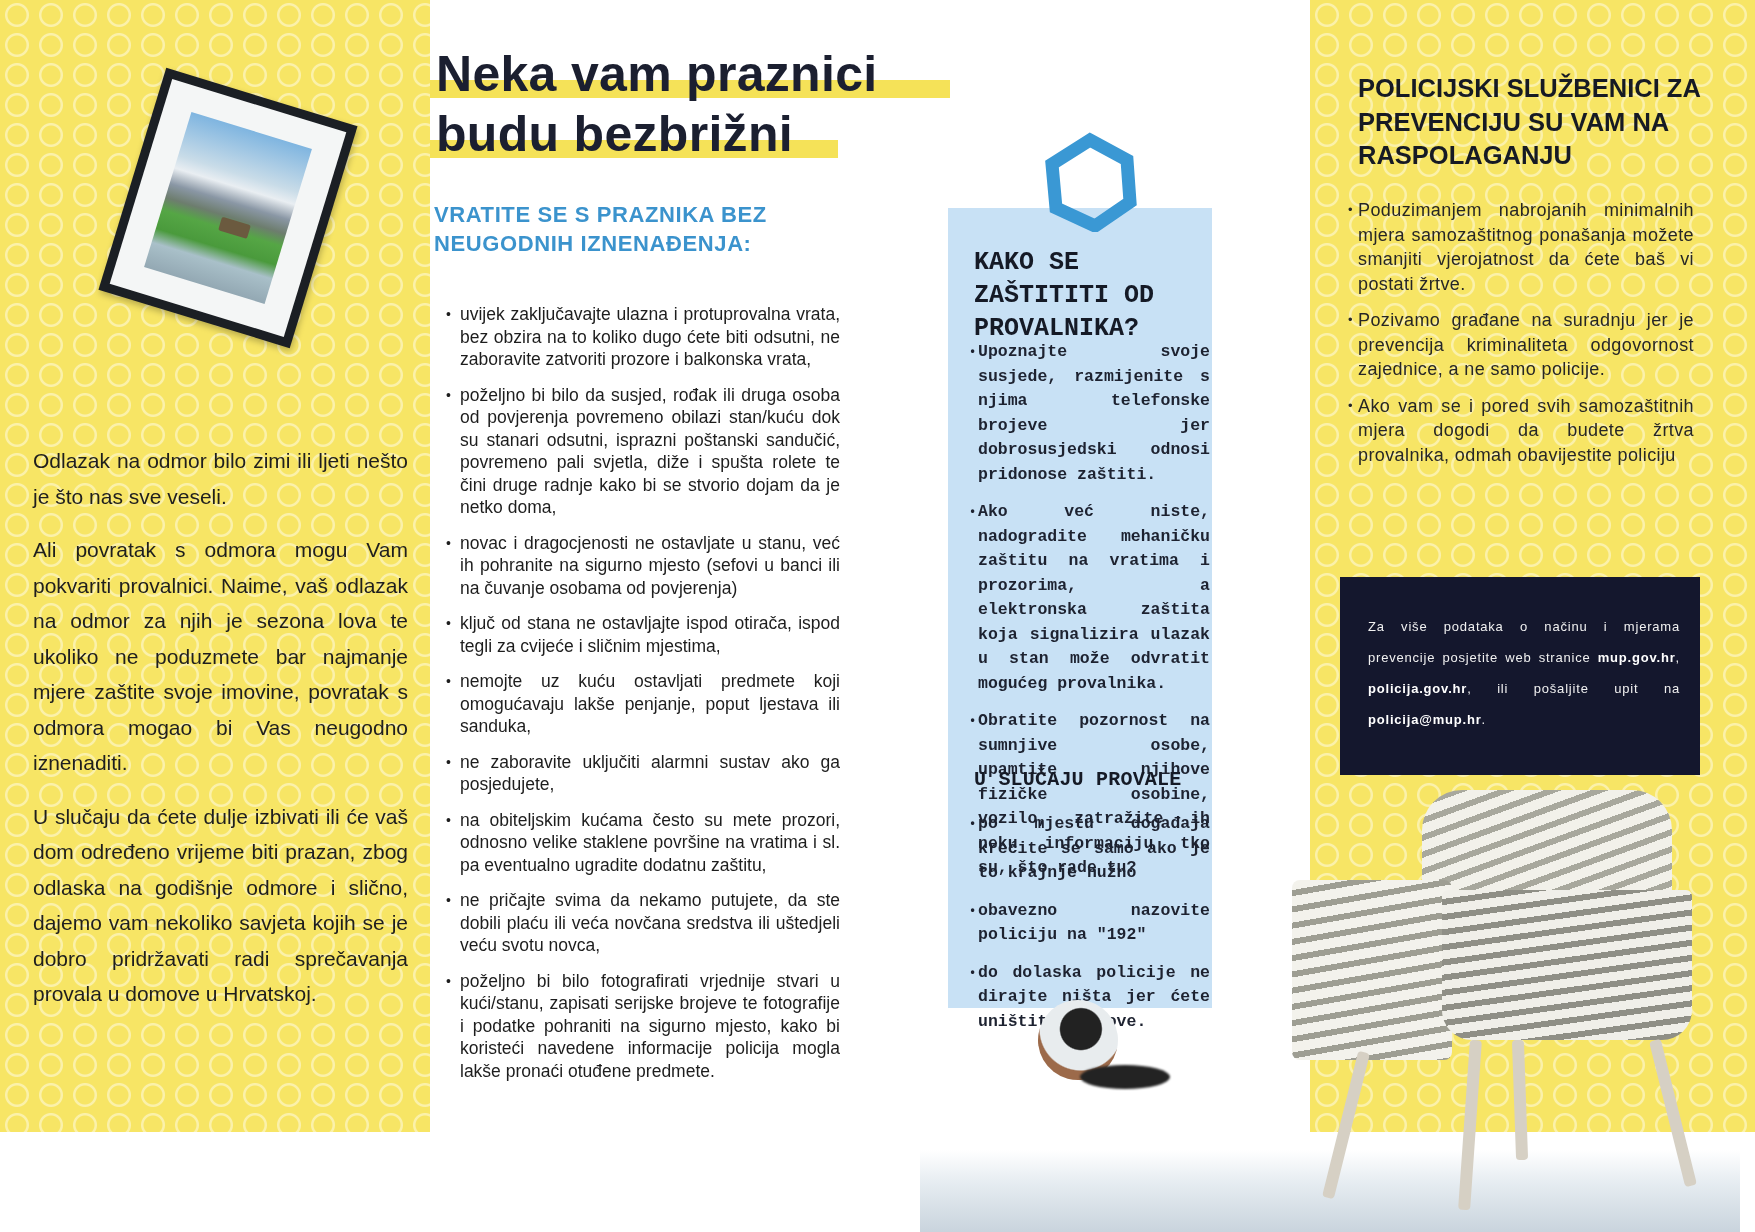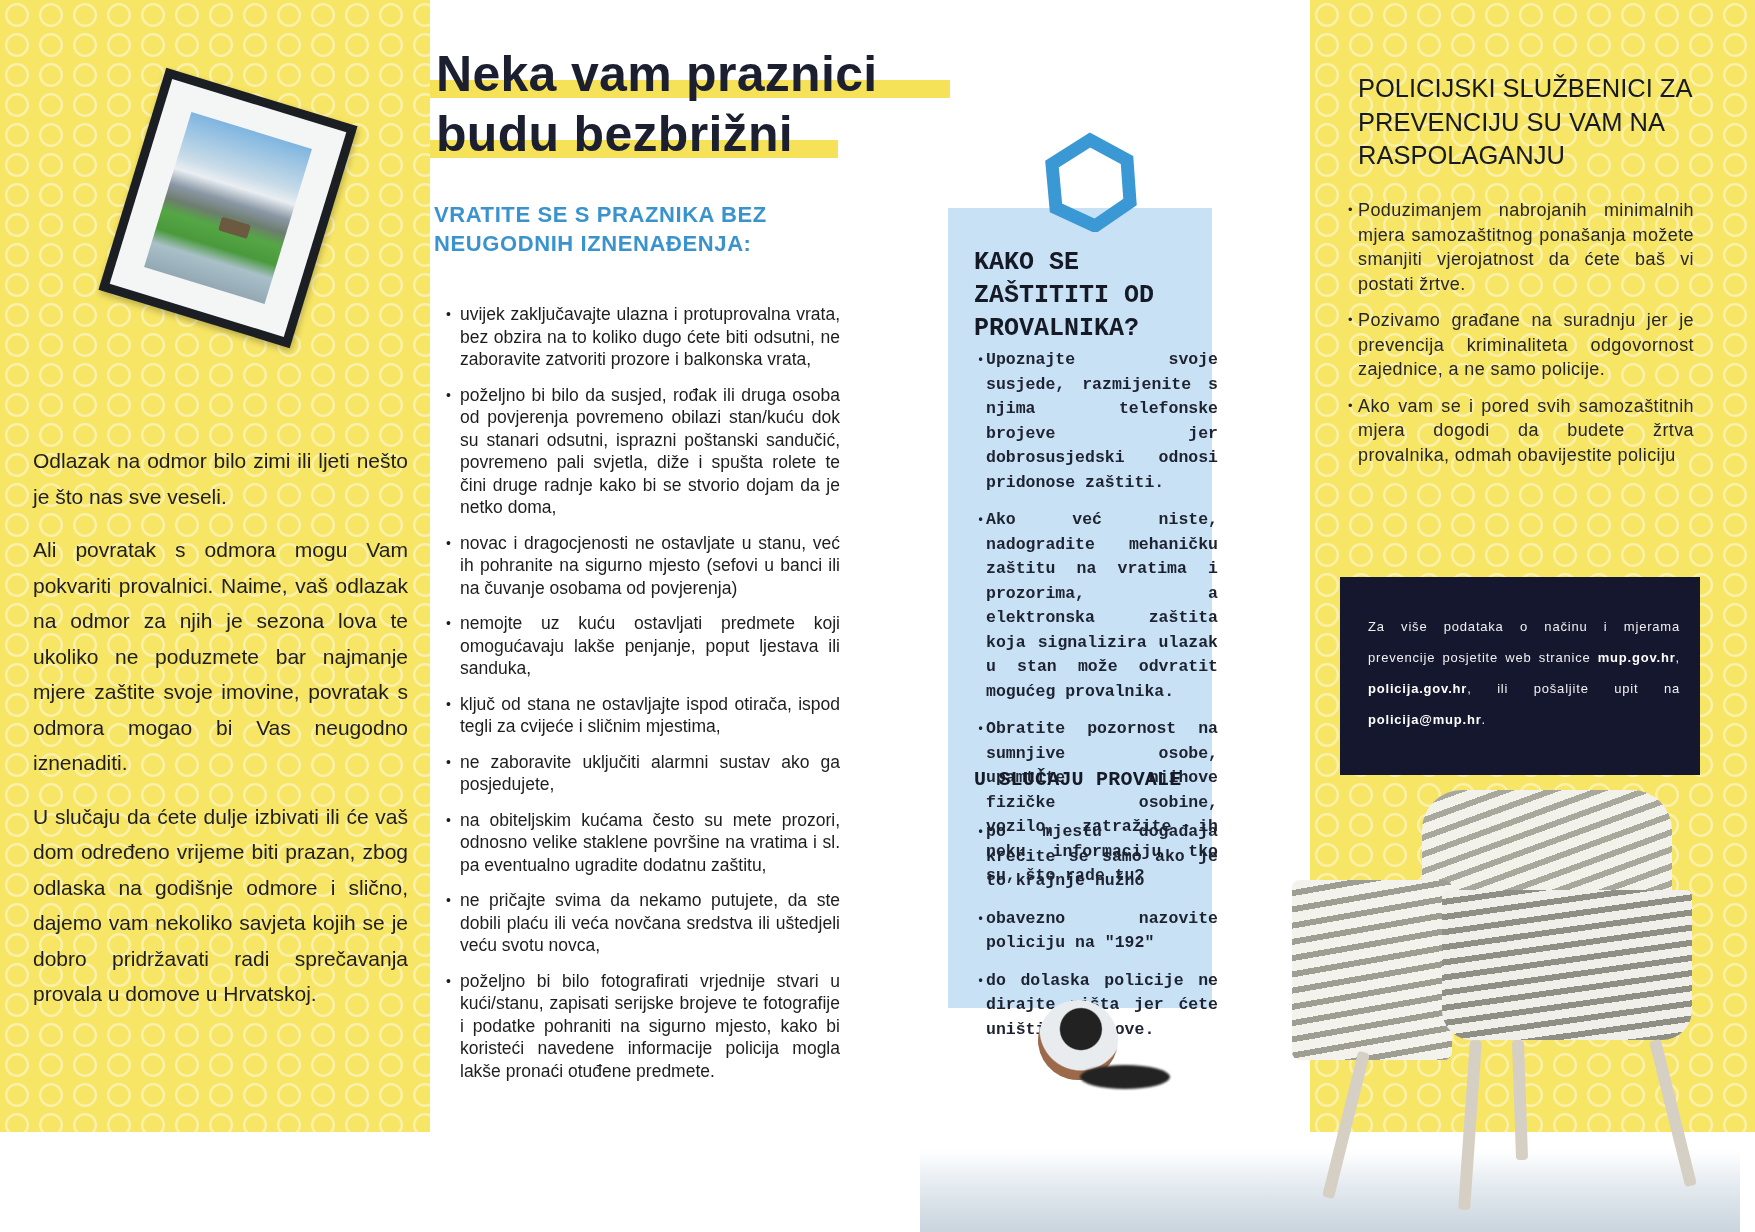--- a/index.html
+++ b/index.html
@@ -45,34 +45,34 @@
   .title-line .hl { position: absolute; left: 0; bottom: 6px; height: 18px; background: #f5e258; z-index: 0; }
   .title-line span.txt { position: relative; z-index: 1; }
   .subtitle { position: absolute; left: 4px; top: 200px; width: 420px; color: #3b93cd; font-size: 22px; font-weight: bold; line-height: 29px; letter-spacing: 0.6px; }
   .mid-list { position: absolute; left: 30px; top: 303px; width: 380px; list-style: none; margin: 0; padding: 0; font-size: 17.5px; line-height: 22.5px; color: #1d1d1d; }
   .mid-list li { position: relative; padding-left: 0; margin-bottom: 13px; text-align: justify; }
   .mid-list li::before { content: "•"; position: absolute; left: -14px; top: 0; font-size: 14px; }
 
   .hexagon { position: absolute; left: 610px; top: 132px; width: 100px; height: 100px; }
   .blue-box { position: absolute; left: 518px; top: 208px; width: 264px; height: 800px; background: #c8e1f5; font-family: Liberation Mono, monospace; }
   .blue-head { position: absolute; left: 26px; top: 38px; width: 250px; font-size: 25px; font-weight: bold; line-height: 33px; color: #151a26; }
-  .blue-list { position: absolute; left: 26px; width: 232px; list-style: none; margin: 12px; padding: 0; font-size: 16.5px; line-height: 24.5px; color: #1d2230; font-weight: bold; }
+  .blue-list { position: absolute; left: 26px; width: 232px; list-style: none; margin: 4px; padding: 0; font-size: 16.5px; line-height: 24.5px; color: #1d2230; font-weight: bold; }
   .blue-list li { position: relative; margin-bottom: 13px; text-align: justify; }
   .blue-list li::before { content: "•"; position: absolute; left: -9px; top: 0; font-size: 12px; }
   #blue-list-1 { top: 128px; }
   .blue-head2 { position: absolute; left: 26px; top: 560px; font-size: 20px; font-weight: bold; color: #151a26; letter-spacing: 0.2px; }
   #blue-list-2 { top: 600px; }
 
   .pot { position: absolute; left: 608px; top: 1000px; width: 80px; height: 80px; border-radius: 50%;
     background: radial-gradient(circle at 60% 40%, #222 0 30%, #e8ecee 32% 60%, #9c6a4a 62% 100%); transform: rotate(-30deg); }
   .soil { position: absolute; left: 650px; top: 1065px; width: 90px; height: 24px; background: #232323; border-radius: 50%; filter: blur(1px); }
   .rug { position: absolute; left: 490px; top: 1150px; width: 820px; height: 82px; background: linear-gradient(180deg, rgba(235,240,245,0) 0%, #e6ecf1 40%, #c9d4dd 100%); }
 
   
-  .right-head { position: absolute; left: 48px; top: 72px; width: 380px; font-size: 25.5px; font-weight: normal; line-height: 33.5px; color: #161a24; }
+  .right-head { position: absolute; left: 48px; top: 72px; width: 380px; font-size: 25.5px; font-weight: bold; line-height: 33.5px; color: #161a24; }
   .right-list { position: absolute; left: 48px; top: 198px; width: 336px; list-style: none; margin: 0; padding: 0; font-size: 18px; line-height: 24.5px; color: #262626; letter-spacing: 0.4px; }
   .right-list li { position: relative; margin-bottom: 12px; text-align: justify; }
   .right-list li::before { content: "•"; position: absolute; left: -10px; top: 0; font-size: 13px; }
   .info-box { position: absolute; left: 30px; top: 577px; width: 360px; height: 198px; background: #14172d; color: #f1f1f1; box-sizing: border-box; padding: 34px 20px 0 28px; font-size: 13px; line-height: 31px; letter-spacing: 0.8px; text-align: justify; }
   .info-box b { font-weight: bold; color: #fff; }
 
   .chair { position: absolute; left: 1292px; top: 790px; width: 420px; height: 420px; }
   .chair-back { position: absolute; left: 130px; top: 0; width: 250px; height: 200px; border-radius: 40px 40px 10px 10px;
     background: repeating-linear-gradient(160deg, #f2f1ea 0 10px, #a8a89d 10px 16px); }
   .chair-arm-l { position: absolute; left: 0; top: 90px; width: 160px; height: 180px; border-radius: 8px;
@@ -109,22 +109,22 @@
       <div class="hl" style="width:408px;"></div>
       <span class="txt">budu bezbrižni</span>
     </div>
   </div>
   <div class="subtitle">VRATITE SE S PRAZNIKA BEZ NEUGODNIH IZNENAĐENJA:</div>
 
   <ul class="mid-list">
     <li>uvijek zaključavajte ulazna i protuprovalna vrata, bez obzira na to koliko dugo ćete biti odsutni, ne zaboravite zatvoriti prozore i balkonska vrata,</li>
     <li>poželjno bi bilo da susjed, rođak ili druga osoba od povjerenja povremeno obilazi stan/kuću dok su stanari odsutni, isprazni poštanski sandučić, povremeno pali svjetla, diže i spušta rolete te čini druge radnje kako bi se stvorio dojam da je netko doma,</li>
     <li>novac i dragocjenosti ne ostavljate u stanu, već ih pohranite na sigurno mjesto (sefovi u banci ili na čuvanje osobama od povjerenja)</li>
+    <li>ključ od stana ne ostavljajte ispod otirača, ispod tegli za cvijeće i sličnim mjestima,</li>
     <li>nemojte uz kuću ostavljati predmete koji omogućavaju lakše penjanje, poput ljestava ili sanduka,</li>
-    <li>ključ od stana ne ostavljajte ispod otirača, ispod tegli za cvijeće i sličnim mjestima,</li>
     <li>ne zaboravite uključiti alarmni sustav ako ga posjedujete,</li>
     <li>na obiteljskim kućama često su mete prozori, odnosno velike staklene površine na vratima i sl. pa eventualno ugradite dodatnu zaštitu,</li>
     <li>ne pričajte svima da nekamo putujete, da ste dobili plaću ili veća novčana sredstva ili uštedjeli veću svotu novca,</li>
     <li>poželjno bi bilo fotografirati vrjednije stvari u kući/stanu, zapisati serijske brojeve te fotografije i podatke pohraniti na sigurno mjesto, kako bi koristeći navedene informacije policija mogla lakše pronaći otuđene predmete.</li>
   </ul>
 
   <div class="blue-box">
     <div class="blue-head">KAKO SE ZAŠTITITI OD PROVALNIKA?</div>
     <ul class="blue-list" id="blue-list-1">
       <li>Upoznajte svoje susjede, razmijenite s njima telefonske brojeve jer dobrosusjedski odnosi pridonose zaštiti.</li>

